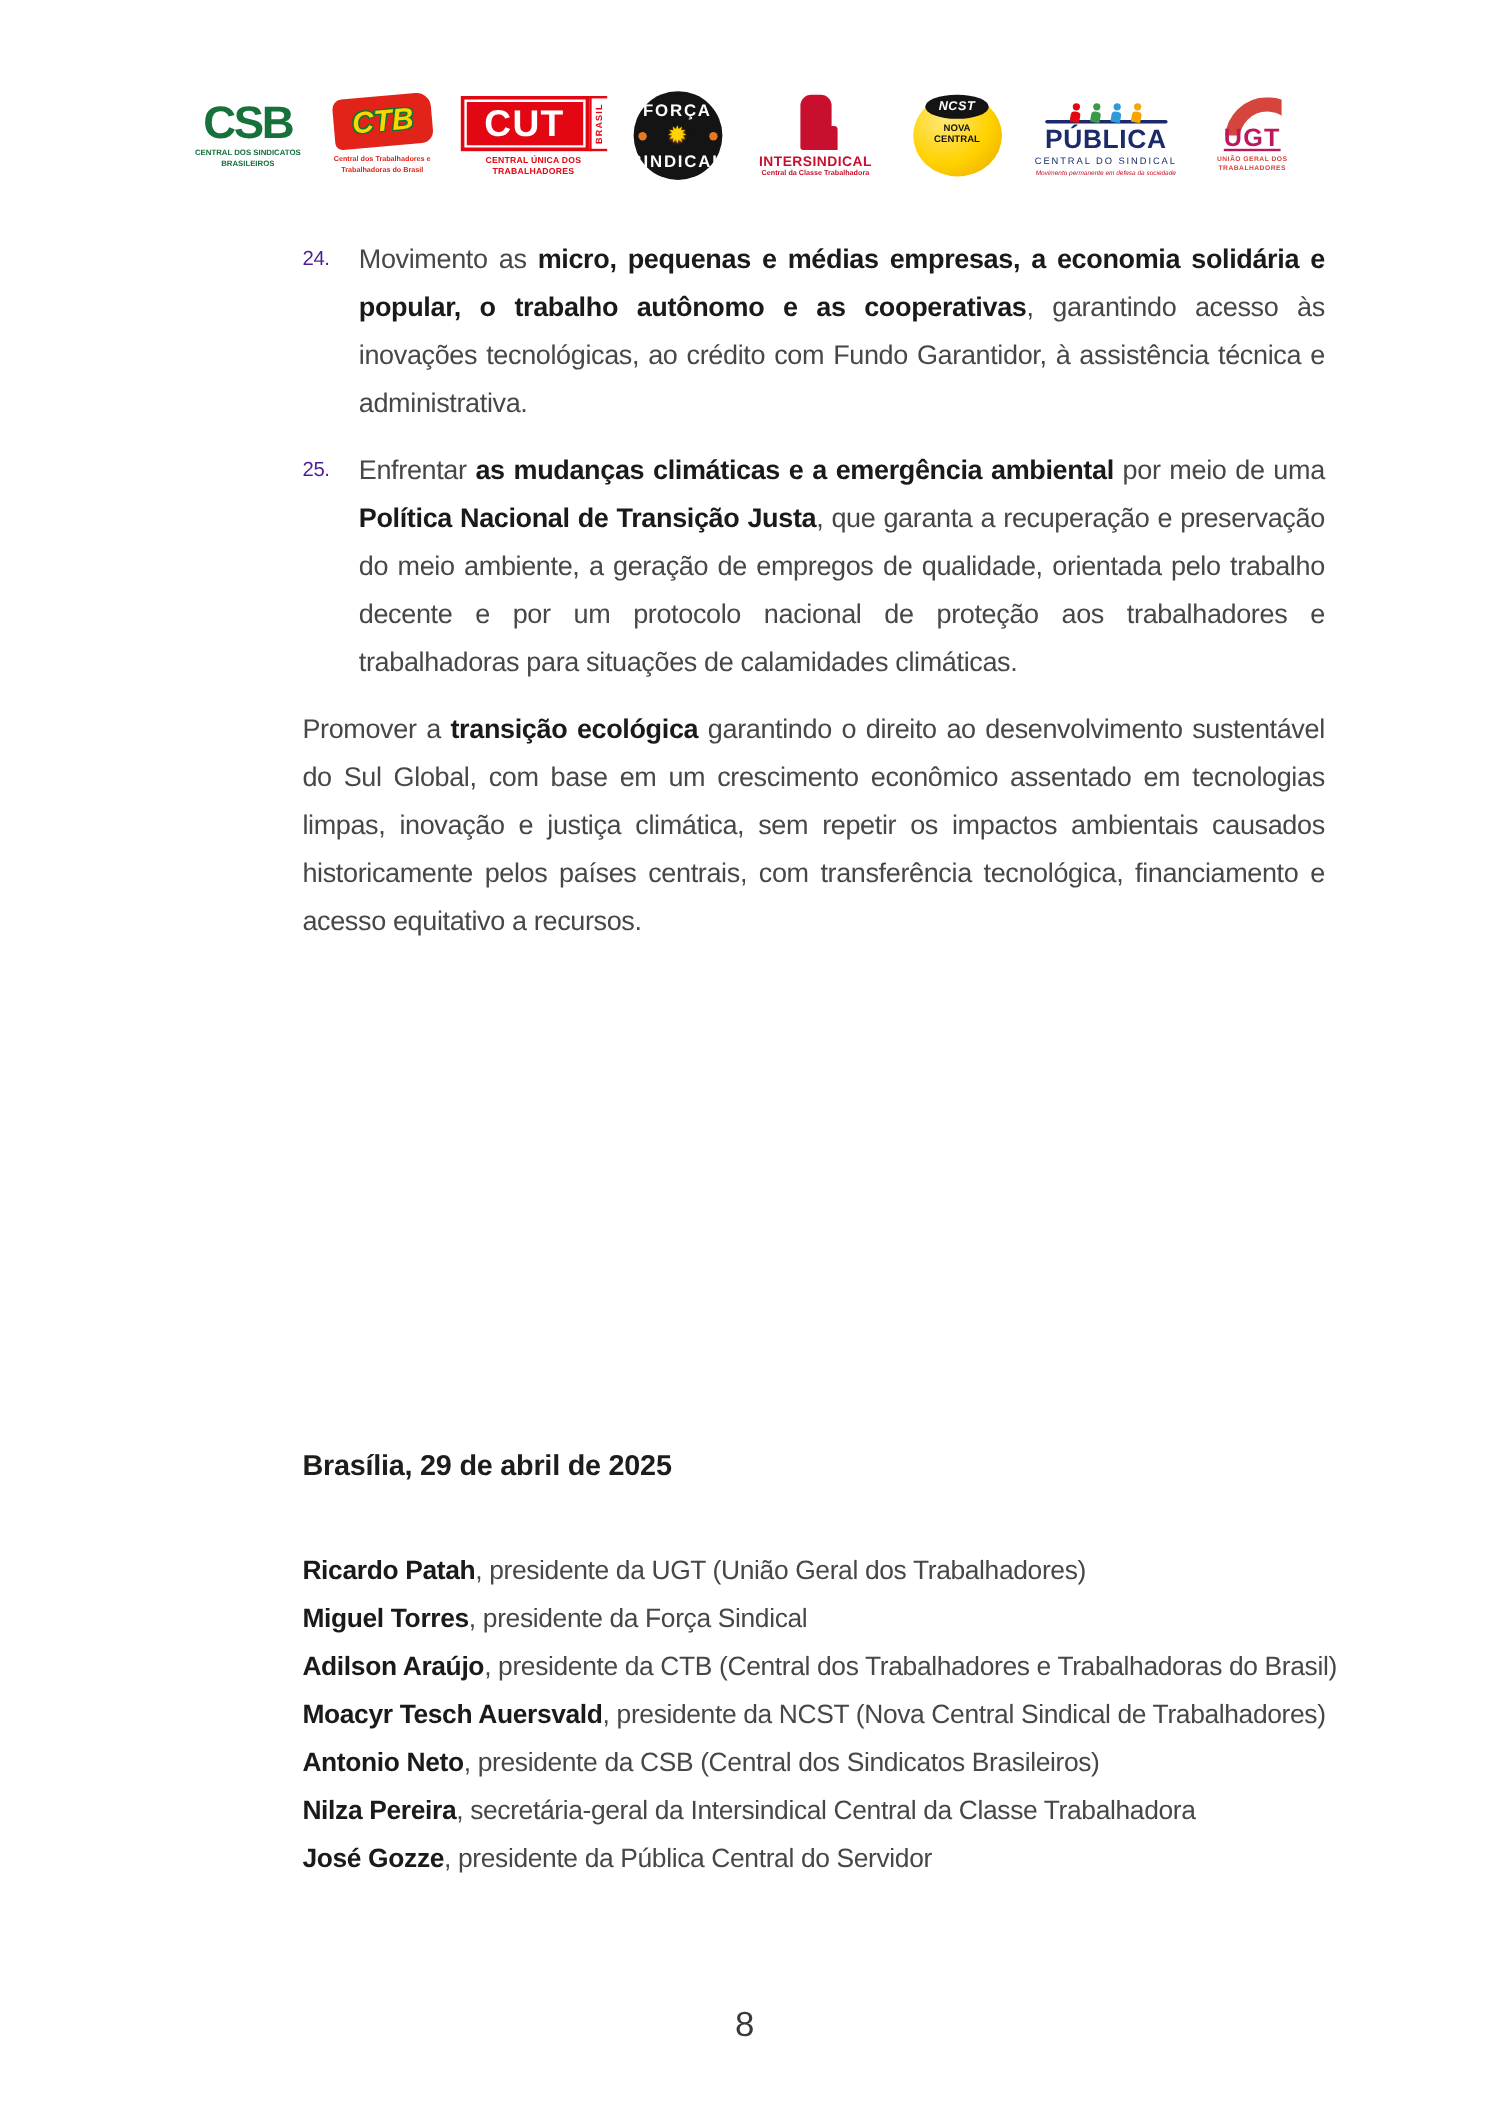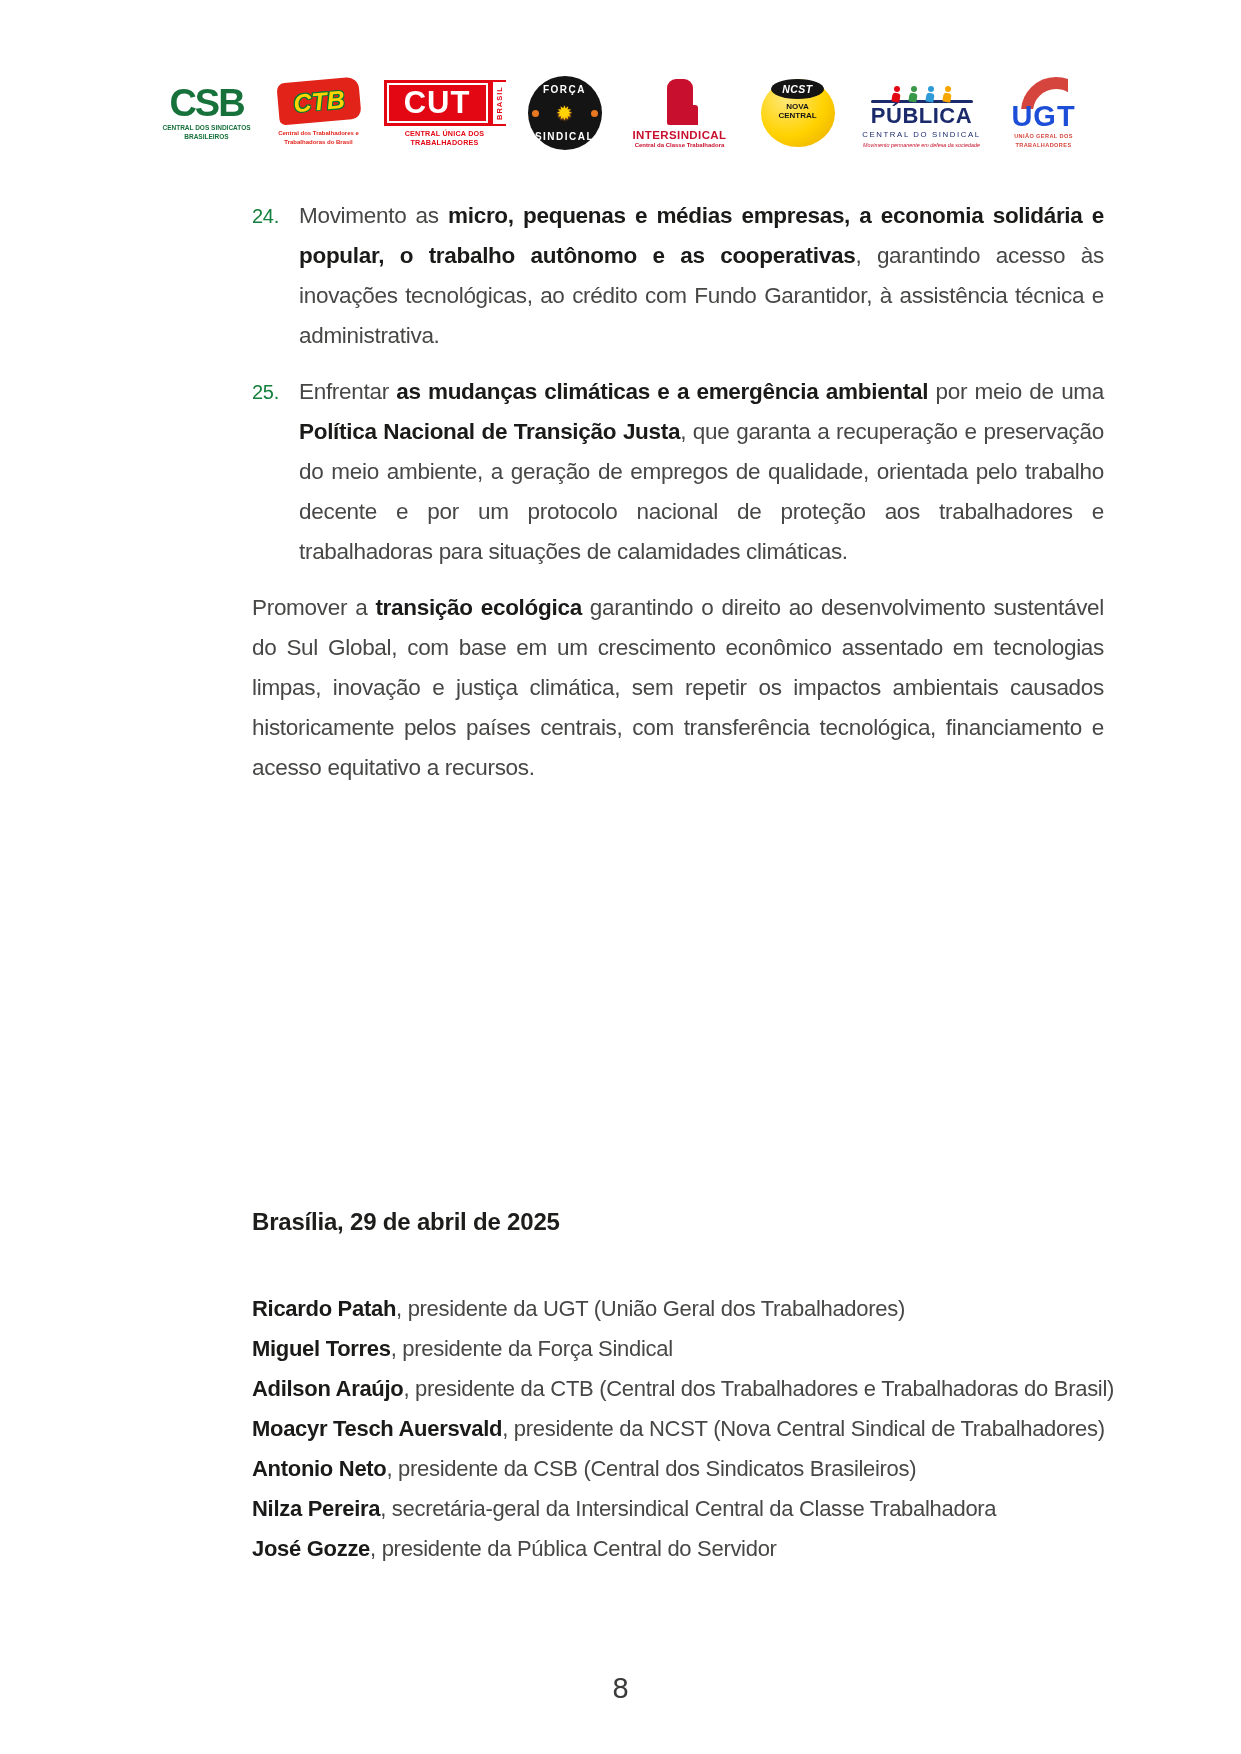--- a/index.html
+++ b/index.html
@@ -49,21 +49,21 @@
   .cut-cap  { font-size:7.2px; font-weight:bold; color:#e30613; margin-top:3px; letter-spacing:0.2px; }
 
   
   .logo-forca { width:80px; display:flex; justify-content:center; }
   .forca-circle { width:74px; height:74px; border-radius:50%; background:#141414; color:#fff;
               position:relative; display:flex; flex-direction:column; align-items:center;
               justify-content:space-between; padding:8px 0; }
   .forca-circle::before, .forca-circle::after { content:""; position:absolute; width:7px; height:7px;
               background:#e87722; border-radius:50%; top:50%; margin-top:-3.5px; }
   .forca-circle::before { left:4px; } .forca-circle::after { right:4px; }
-  .forca-top, .forca-bottom { font-size:10px; font-weight:bold; letter-spacing:1.5px; }
+  .forca-top, .forca-bottom { font-size:14px; font-weight:bold; letter-spacing:1.5px; }
   .forca-star { color:#ffd400; font-size:20px; line-height:0.9; text-shadow:0 1px 2px #e87722; }
 
   
   .logo-inter { width:118px; }
   .inter-glyph { width:26px; height:46px; margin:0 auto 4px; background:#c8102e;
               border-radius:9px 9px 2px 2px; position:relative; }
   .inter-glyph::after { content:""; position:absolute; right:-5px; bottom:0; width:8px; height:20px;
               background:#c8102e; border-radius:3px 3px 0 0; }
   .inter-name { font-size:11.5px; font-weight:bold; color:#c8102e; letter-spacing:0.4px; }
   .inter-cap  { font-size:6px; font-weight:bold; color:#c8102e; margin-top:1px; }
@@ -91,28 +91,28 @@
   .pub-p1 { color:#e30613; } .pub-p2 { color:#3a9948; } .pub-p3 { color:#2e9bd6; } .pub-p4 { color:#f7a600; }
   .pub-name { font-size:22px; font-weight:bold; color:#1b2a6b; letter-spacing:0.5px; line-height:1; }
   .pub-cap  { font-size:7.8px; color:#1b2a6b; letter-spacing:1.6px; margin-top:3px; }
   .pub-tag  { font-size:5.4px; color:#c8102e; font-style:italic; margin-top:3px; }
 
   
   .logo-ugt { width:82px; }
   .ugt-arc  { width:48px; height:32px; margin:0 auto; position:relative; overflow:hidden; }
   .ugt-arc::before { content:""; position:absolute; left:1px; top:0; width:46px; height:46px;
               border-radius:50%; border:12px solid #d6453d; }
-  .ugt-name { font-size:29px; font-weight:bold; color:#1d4ed8; letter-spacing:1px;
-              line-height:0.9; margin-top:-6px; position:relative; }
+  .ugt-name { font-size:21px; font-weight:bold; color:#be185d; letter-spacing:1px;
+              line-height:0.9; margin-top:-6px; position:relative;text-decoration:underline; }
   .ugt-cap  { font-size:5.6px; font-weight:bold; color:#d6453d; line-height:1.5; margin-top:3px; letter-spacing:0.4px; }
 
   
   .numbered-list { position:absolute; top:184px; left:133px; width:852px; }
   .list-item { display:flex; margin-bottom:16px; }
-  .item-num  { flex:none; width:47px; font-size:20px; line-height:40px; color:#15803d; letter-spacing:-0.3px; }
+  .item-num  { flex:none; width:47px; font-size:17px; line-height:40px; color:#4c1d95; letter-spacing:-0.3px; }
   .item-text { flex:1; font-size:22.5px; line-height:40px; color:#474746;
                text-align:justify; letter-spacing:-0.3px; }
   .item-text .b { font-weight:bold; color:#1a1a19; }
 
   .dateline { position:absolute; top:1196px; left:133px; font-size:24px; font-weight:bold;
               color:#1d1d1b; letter-spacing:-0.2px; }
 
   .signatories { position:absolute; top:1277px; left:133px; width:1060px; }
   .sig-line { font-size:22px; line-height:40px; color:#474746; white-space:nowrap; letter-spacing:-0.3px; }
   .sig-line strong { font-weight:bold; color:#1a1a19; }

